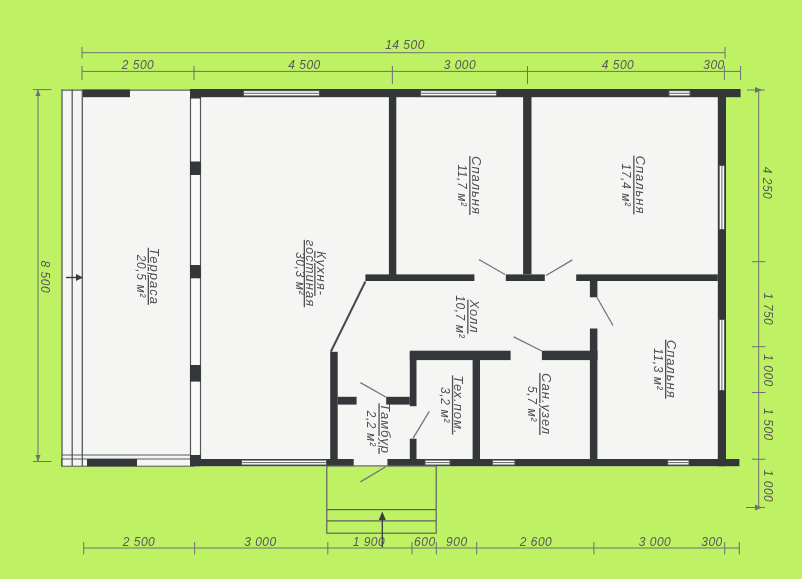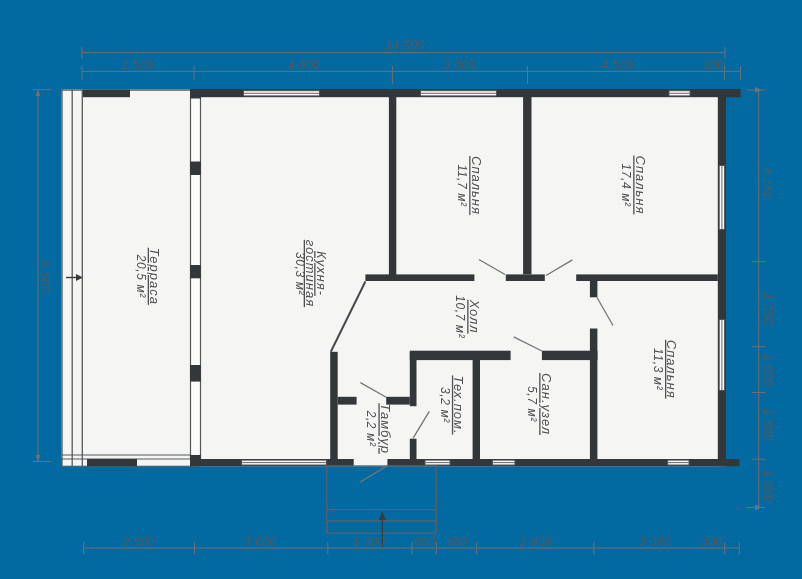--- a/index.html
+++ b/index.html
@@ -1,16 +1,16 @@
 <!DOCTYPE html>
 <html><head>
 <meta charset="utf-8">
 <style>
 html,body{margin:0;padding:0;background:#fdfdfd;}
-#c{position:relative;width:802px;height:579px;background:#0369a1;overflow:hidden;
+#c{position:relative;width:802px;height:579px;background:#bef264;overflow:hidden;
    font-family:"Liberation Sans",sans-serif;}
 svg text{font-family:"Liberation Sans",sans-serif;font-style:italic;}
 .dim{font-size:12px;fill:#57585a;letter-spacing:0.5px;}
 .room{font-size:13px;fill:#4e4f51;letter-spacing:1px;}
 .area{font-size:12px;fill:#4e4f51;letter-spacing:0.6px;}
 </style>
 </head>
 <body>
 <div id="c">
 <svg width="802" height="579" viewBox="0 0 802 579">

